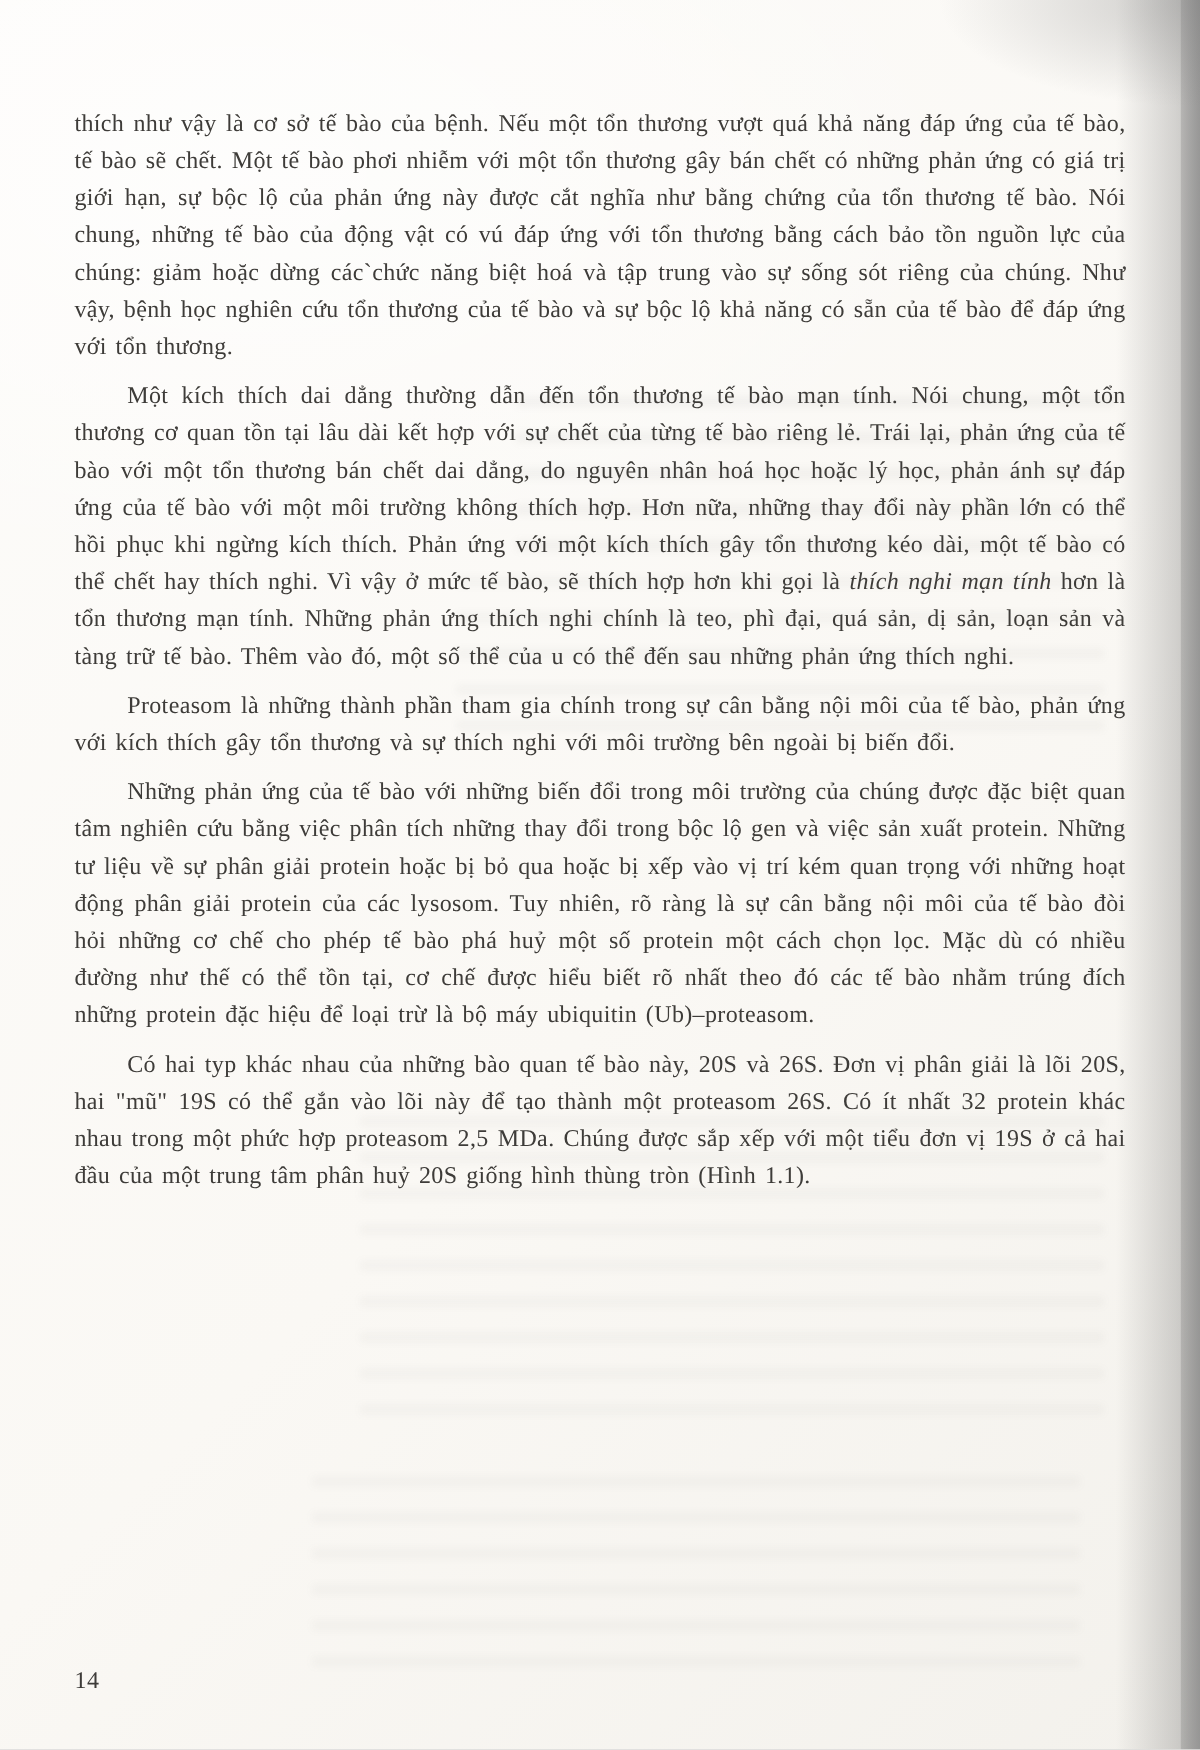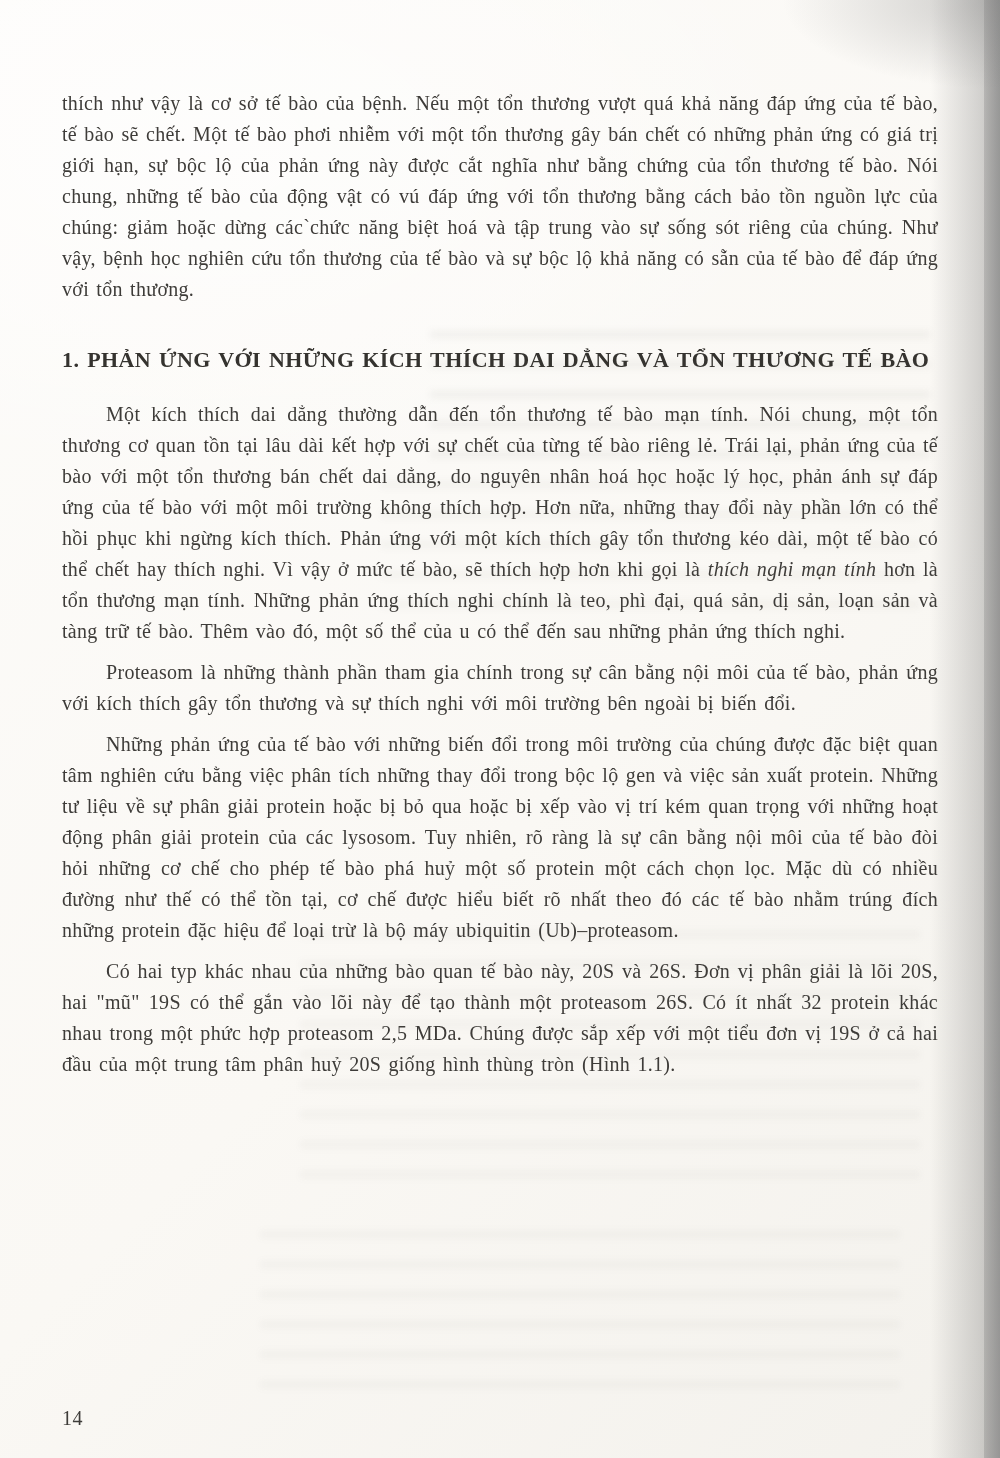--- a/index.html
+++ b/index.html
@@ -91,21 +91,21 @@
     font-size: 20px;
     line-height: 31px;
     font-weight: 700;
     color: #35332f;
   }
   .italic { font-style: italic; }
 
   .page-number {
     position: absolute;
     left: 62px;
-    bottom: 28px;
+    bottom: 45px;
     font-size: 20px;
     letter-spacing: 0.5px;
     color: #3e3c39;
   }
 </style>
 </head>
 <body>
 
 <div class="page">
 
@@ -113,21 +113,20 @@
   <div class="bleed bleed-2"></div>
   <div class="bleed bleed-3"></div>
   <div class="bleed bleed-4"></div>
 
   <div class="content">
 
     <p class="para">
       <span>thích như vậy là cơ sở tế bào của bệnh. Nếu một tổn thương vượt quá khả năng đáp ứng của tế bào, tế bào sẽ chết. Một tế bào phơi nhiễm với một tổn thương gây bán chết có những phản ứng có giá trị giới hạn, sự bộc lộ của phản ứng này được cắt nghĩa như bằng chứng của tổn thương tế bào. Nói chung, những tế bào của động vật có vú đáp ứng với tổn thương bằng cách bảo tồn nguồn lực của chúng: giảm hoặc dừng các`chức năng biệt hoá và tập trung vào sự sống sót riêng của chúng. Như vậy, bệnh học nghiên cứu tổn thương của tế bào và sự bộc lộ khả năng có sẵn của tế bào để đáp ứng với tổn thương.</span>
     </p>
 
-    <h2 class="heading">1. PHẢN ỨNG VỚI NHỮNG KÍCH THÍCH DAI DẲNG VÀ TỔN THƯƠNG TẾ BÀO</h2>
 
     <p class="para indent">
       <span>Một kích thích dai dẳng thường dẫn đến tổn thương tế bào mạn tính. Nói chung, một tổn thương cơ quan tồn tại lâu dài kết hợp với sự chết của từng tế bào riêng lẻ. Trái lại, phản ứng của tế bào với một tổn thương bán chết dai dẳng, do nguyên nhân hoá học hoặc lý học, phản ánh sự đáp ứng của tế bào với một môi trường không thích hợp. Hơn nữa, những thay đổi này phần lớn có thể hồi phục khi ngừng kích thích. Phản ứng với một kích thích gây tổn thương kéo dài, một tế bào có thể chết hay thích nghi. Vì vậy ở mức tế bào, sẽ thích hợp hơn khi gọi là </span><span class="italic">thích nghi mạn tính</span><span> hơn là tổn thương mạn tính. Những phản ứng thích nghi chính là teo, phì đại, quá sản, dị sản, loạn sản và tàng trữ tế bào. Thêm vào đó, một số thể của u có thể đến sau những phản ứng thích nghi.</span>
     </p>
 
 
     <p class="para indent">Proteasom là những thành phần tham gia chính trong sự cân bằng nội môi của tế bào, phản ứng với kích thích gây tổn thương và sự thích nghi với môi trường bên ngoài bị biến đổi.</p>
 
     <p class="para indent">Những phản ứng của tế bào với những biến đổi trong môi trường của chúng được đặc biệt quan tâm nghiên cứu bằng việc phân tích những thay đổi trong bộc lộ gen và việc sản xuất protein. Những tư liệu về sự phân giải protein hoặc bị bỏ qua hoặc bị xếp vào vị trí kém quan trọng với những hoạt động phân giải protein của các lysosom. Tuy nhiên, rõ ràng là sự cân bằng nội môi của tế bào đòi hỏi những cơ chế cho phép tế bào phá huỷ một số protein một cách chọn lọc. Mặc dù có nhiều đường như thế có thể tồn tại, cơ chế được hiểu biết rõ nhất theo đó các tế bào nhằm trúng đích những protein đặc hiệu để loại trừ là bộ máy ubiquitin (Ub)–proteasom.</p>
 

